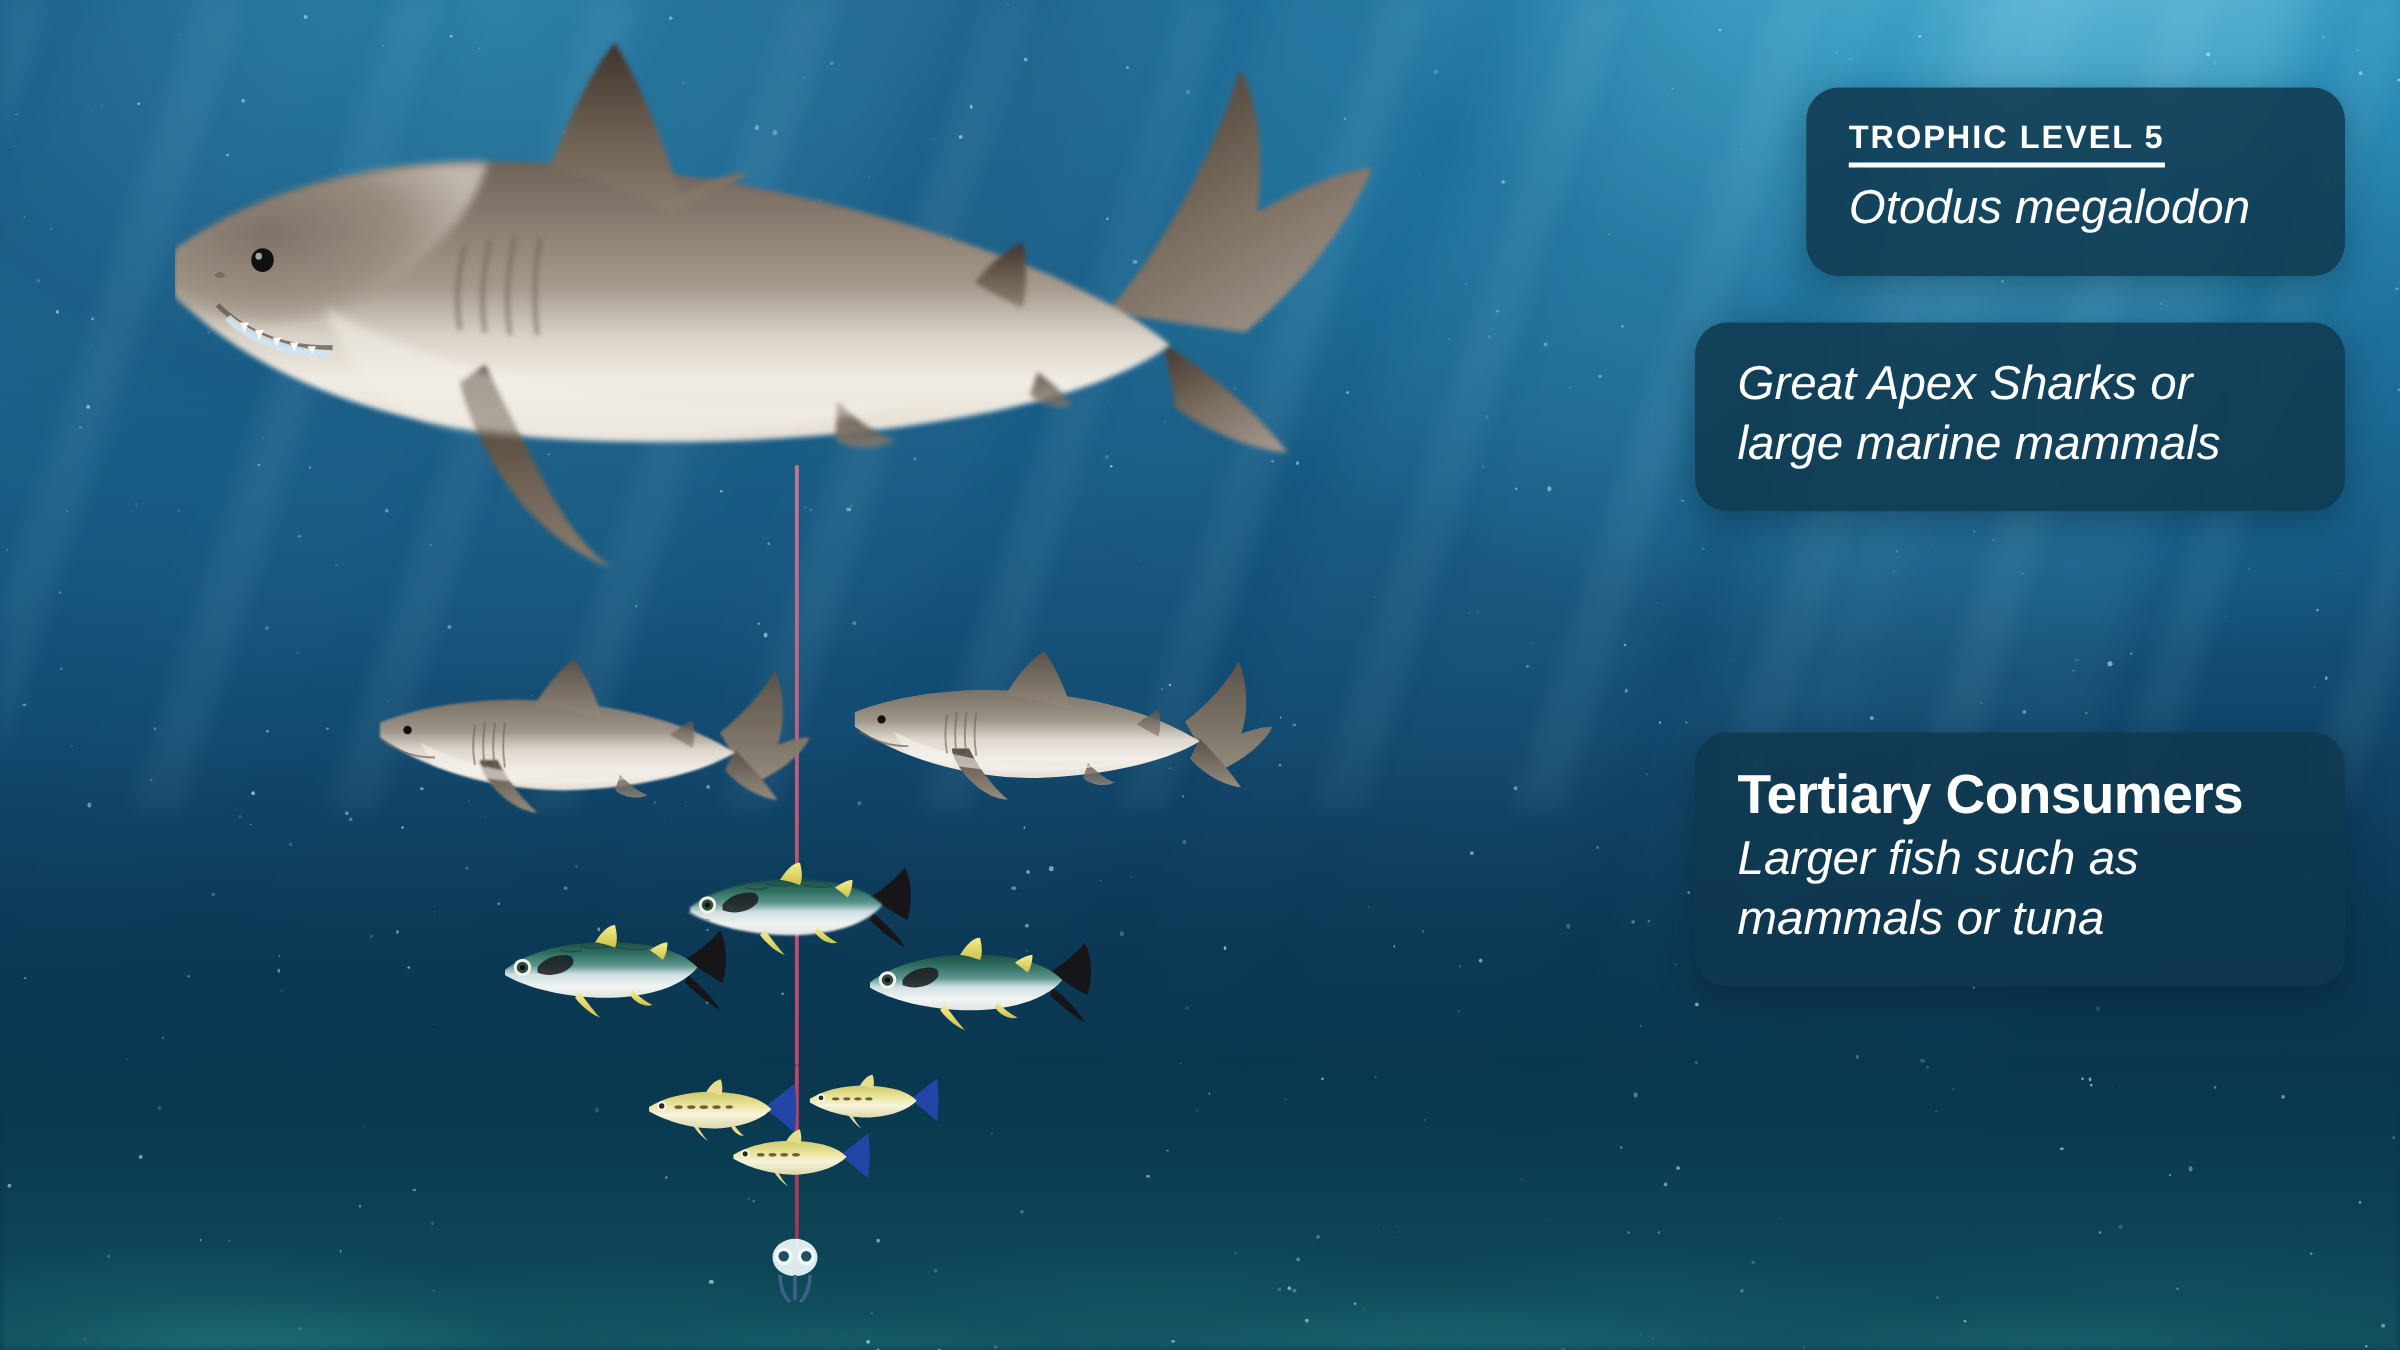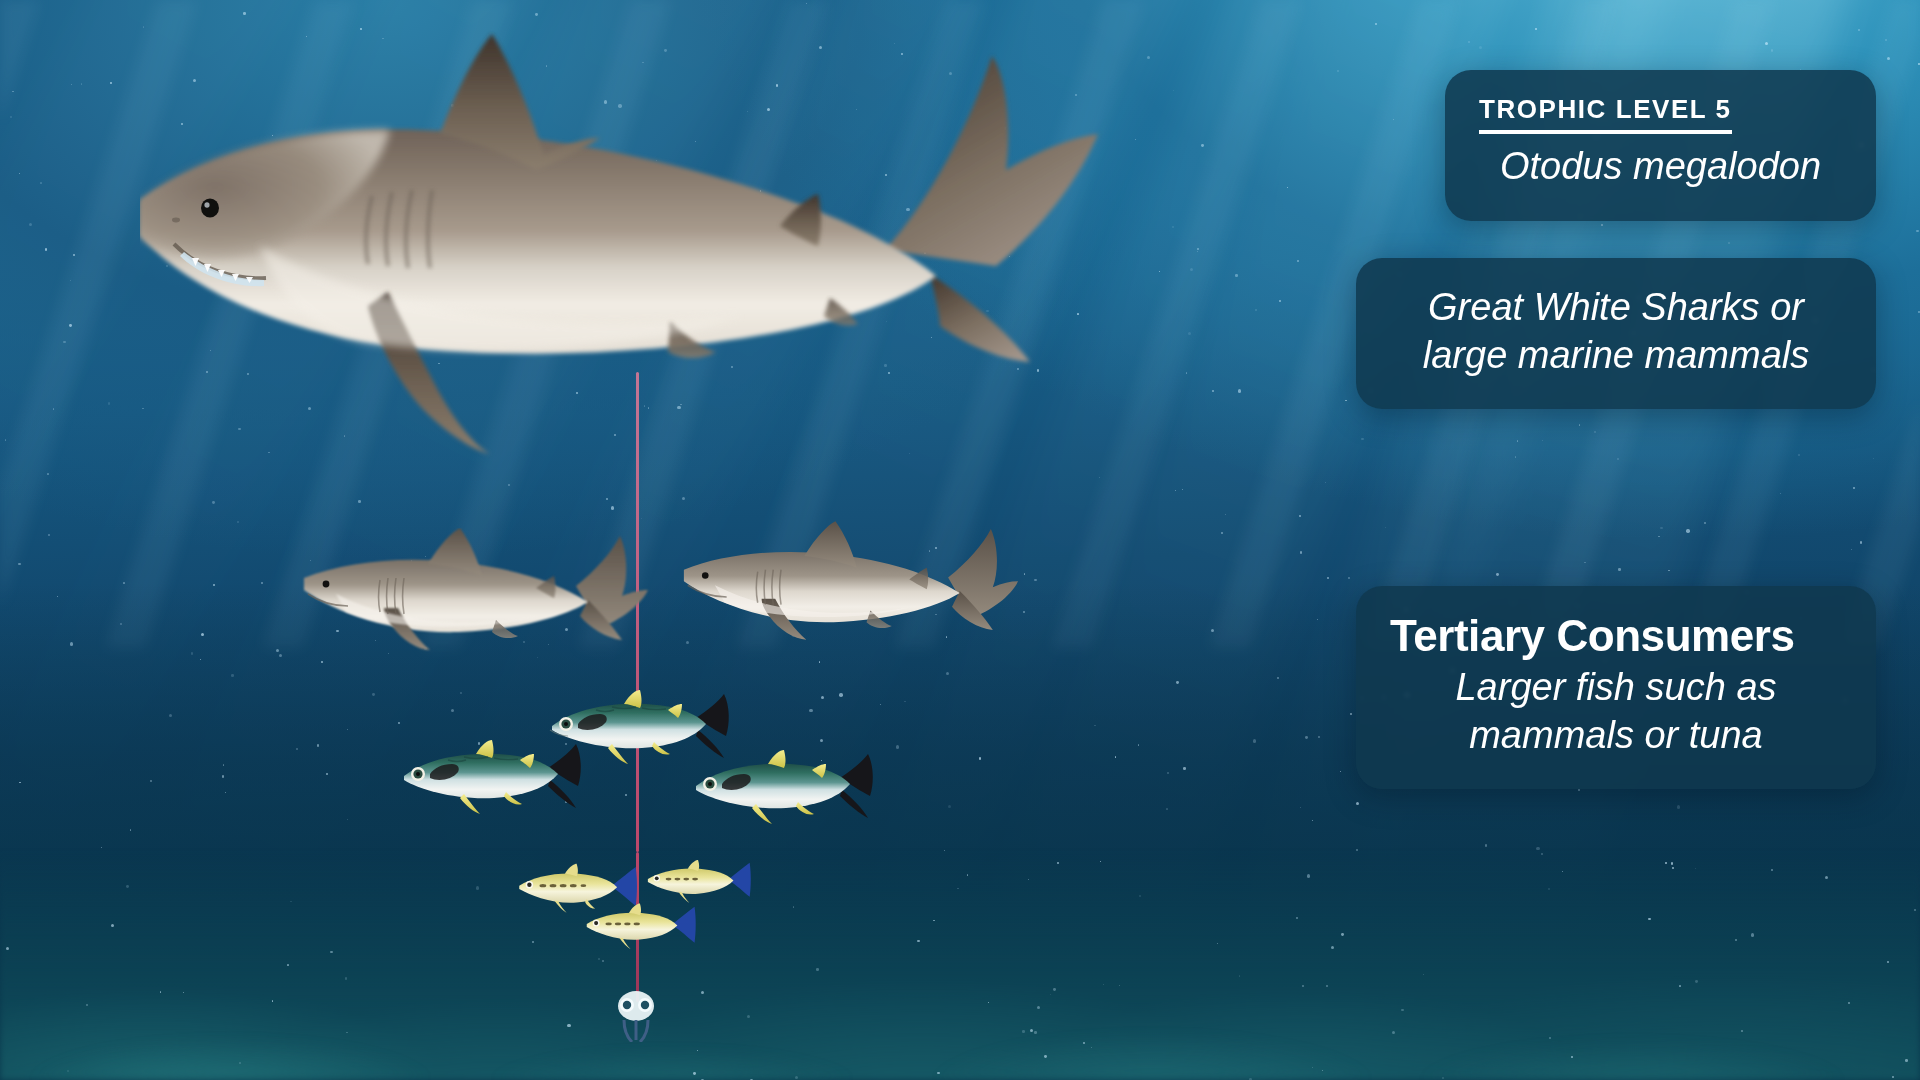--- a/index.html
+++ b/index.html
@@ -108,21 +108,21 @@
     border-bottom:4px solid #ffffff;
     padding-bottom:7px; margin-bottom:9px;
     line-height:1.05;
   }
   .card .title {
     font-size:44px; font-weight:bold; color:#ffffff;
     line-height:1.1; margin-bottom:4px; letter-spacing:-.01em;
   }
   .card .desc {
     font-size:38px; font-style:italic; color:#ffffff;
-    line-height:1.25; font-weight:400;text-align:center;
+    line-height:1.25; font-weight:400;
   }
 
   #card-5 { top:38px;  width:431px;margin-top:32px; }
   #card-4 { top:258px; width:520px; }
   #card-3 { top:586px; width:520px; }
 </style>
 </head>
 <body>
 
 <div id="scene">
@@ -872,21 +872,21 @@
 </div>
 
 <div class="cards">
 
   <div class="card" id="card-5">
     <div class="kicker">TROPHIC LEVEL 5</div>
     <div class="desc">Otodus megalodon</div>
   </div>
 
   <div class="card" id="card-4">
-    <div class="desc">Great White Sharks or large marine mammals</div>
+    <div class="desc">Great Apex Sharks or large marine mammals</div>
   </div>
 
   <div class="card" id="card-3">
     <div class="title">Tertiary Consumers</div>
     <div class="desc">Larger fish such as mammals or tuna</div>
   </div>
 
 </div>
 
 </body></html>

